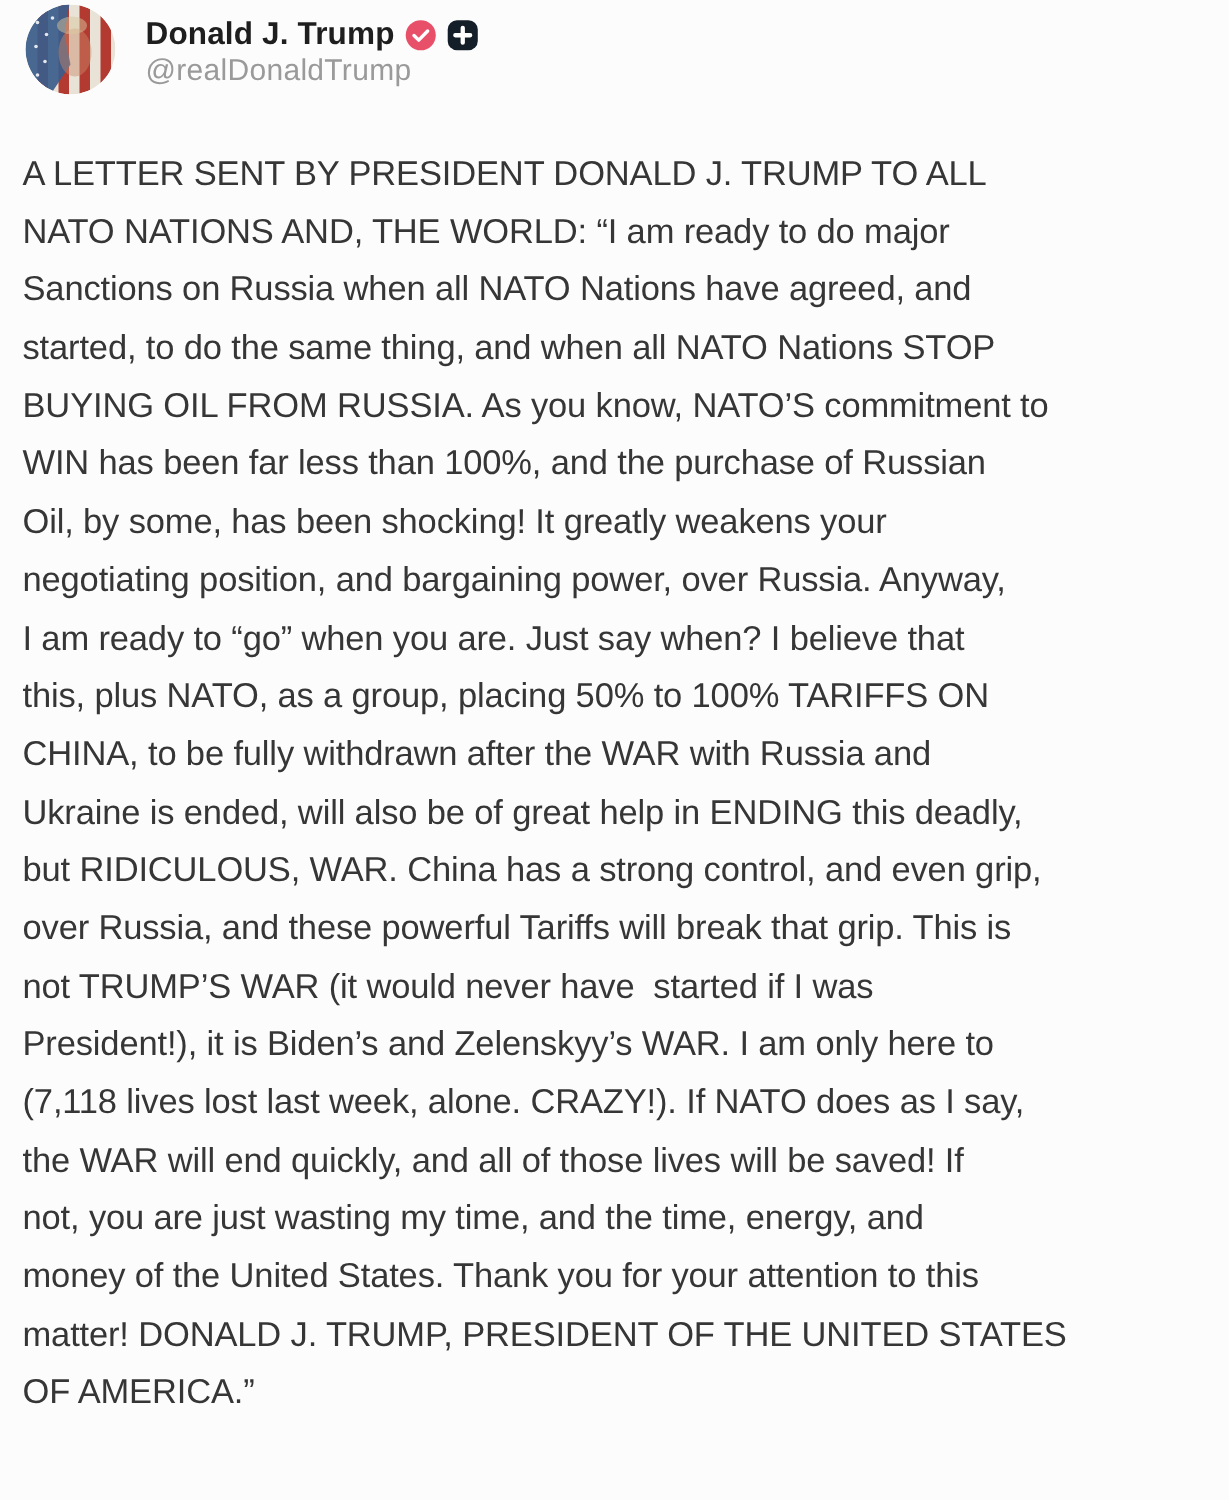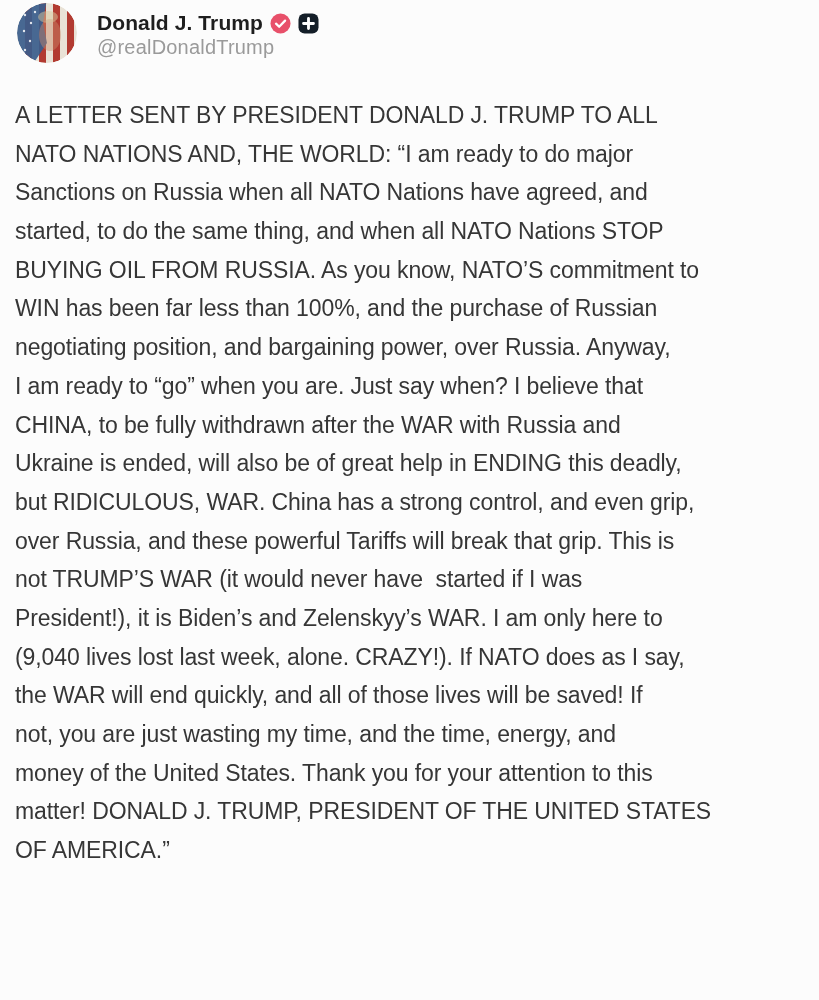--- a/index.html
+++ b/index.html
@@ -129,29 +129,31 @@
     </div>
   </div>
 
   <div class="post-body">
     <span class="post-line">A LETTER SENT BY PRESIDENT DONALD J. TRUMP TO ALL</span>
     <span class="post-line">NATO NATIONS AND, THE WORLD: “I am ready to do major</span>
     <span class="post-line">Sanctions on Russia when all NATO Nations have agreed, and</span>
     <span class="post-line">started, to do the same thing, and when all NATO Nations STOP</span>
     <span class="post-line">BUYING OIL FROM RUSSIA. As you know, NATO’S commitment to</span>
     <span class="post-line">WIN has been far less than 100%, and the purchase of Russian</span>
+    <span class="post-line">Oil, by some, has been shocking! It greatly weakens your</span>
     <span class="post-line">negotiating position, and bargaining power, over Russia. Anyway,</span>
     <span class="post-line">I am ready to “go” when you are. Just say when? I believe that</span>
+    <span class="post-line">this, plus NATO, as a group, placing 50% to 100% TARIFFS ON</span>
     <span class="post-line">CHINA, to be fully withdrawn after the WAR with Russia and</span>
     <span class="post-line">Ukraine is ended, will also be of great help in ENDING this deadly,</span>
     <span class="post-line">but RIDICULOUS, WAR. China has a strong control, and even grip,</span>
     <span class="post-line">over Russia, and these powerful Tariffs will break that grip. This is</span>
     <span class="post-line">not TRUMP’S WAR (it would never have  started if I was</span>
     <span class="post-line">President!), it is Biden’s and Zelenskyy’s WAR. I am only here to</span>
-    <span class="post-line">(9,040 lives lost last week, alone. CRAZY!). If NATO does as I say,</span>
+    <span class="post-line">(7,118 lives lost last week, alone. CRAZY!). If NATO does as I say,</span>
     <span class="post-line">the WAR will end quickly, and all of those lives will be saved! If</span>
     <span class="post-line">not, you are just wasting my time, and the time, energy, and</span>
     <span class="post-line">money of the United States. Thank you for your attention to this</span>
     <span class="post-line">matter! DONALD J. TRUMP, PRESIDENT OF THE UNITED STATES</span>
     <span class="post-line">OF AMERICA.”</span>
   </div>
 
 </div>
 
 </body></html>

